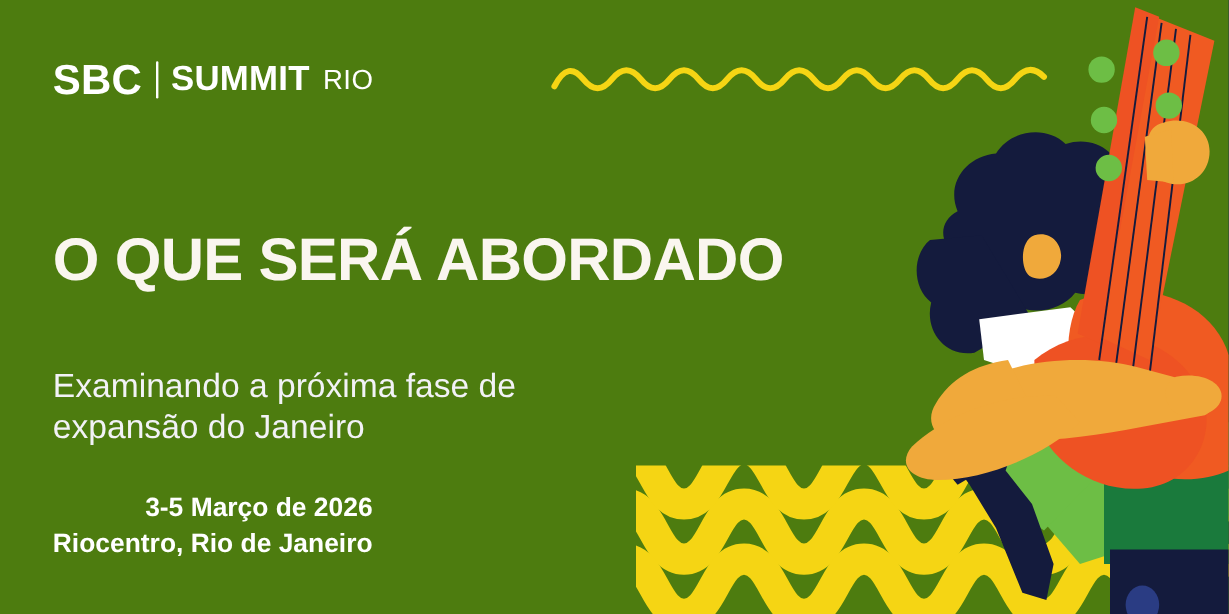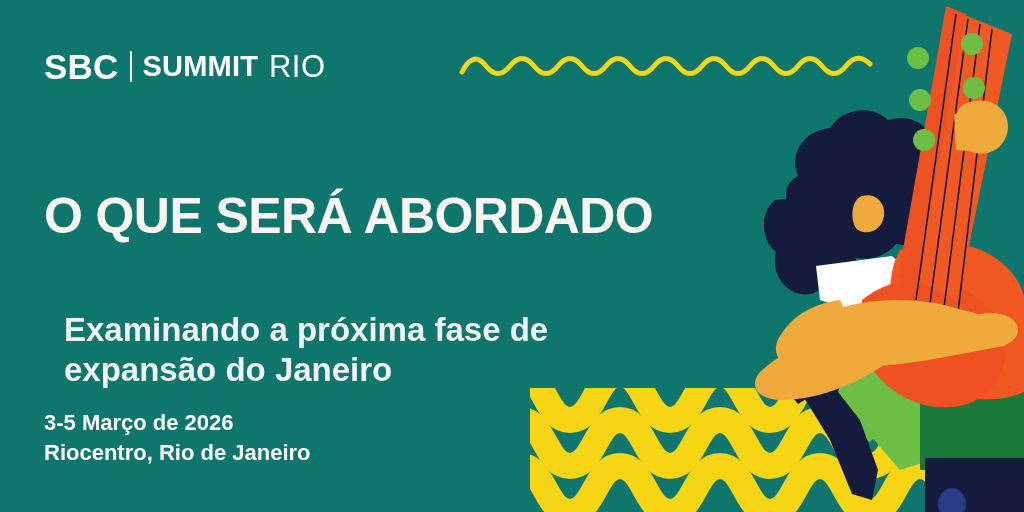--- a/index.html
+++ b/index.html
@@ -5,21 +5,21 @@
   html, body {
     margin: 0;
     padding: 0;
     background: #1f2a5e;
   }
   .banner {
     position: relative;
     width: 1024px;
     height: 512px;
     overflow: hidden;
-    background: #0f766e;
+    background: #4d7c0f;
     font-family: "Liberation Sans", sans-serif;
     -webkit-font-smoothing: antialiased;
   }
 
   
   .layer {
     position: absolute;
     inset: 0;
     pointer-events: none;
   }
@@ -50,21 +50,21 @@
   }
   .logo-summit {
     color: #ffffff;
     font-size: 29px;
     font-weight: bold;
     letter-spacing: 0.2px;
     line-height: 1;
   }
   .logo-rio {
     color: #ffffff;
-    font-size: 31px;
+    font-size: 23px;
     font-weight: 300;
     letter-spacing: 0.4px;
     line-height: 1;
     margin-left: 11px;
   }
 
   
   .headline {
     position: absolute;
     left: 44px;
@@ -77,38 +77,37 @@
     text-transform: uppercase;
     max-width: 660px;
   }
   .headline .hl-line { display: block; white-space: nowrap; }
 
   .subtitle {
     position: absolute;
     left: 44px;
     top: 277px;
     color: #f2f2f6;
-    font-size: 33px;
-    font-weight: 700;
+    font-size: 28px;
+    font-weight: 400;
     line-height: 1.22;
     max-width: 560px;
-    margin-left: 20px;
   }
   .subtitle .sub-line { display: block; }
 
   .footer-info {
     position: absolute;
     left: 44px;
     top: 408px;
     color: #ffffff;
     font-size: 22px;
     font-weight: bold;
     line-height: 1.38;
   }
-  .footer-info .fi-line { display: block; }
+  .footer-info .fi-line { display: block; text-align: right; }
 </style>
 </head>
 <body>
 
 <div class="banner">
 
   <div class="layer">
     <svg width="1024" height="512" viewBox="0 0 1024 512">
       <defs>
         <clipPath id="waveClip">

